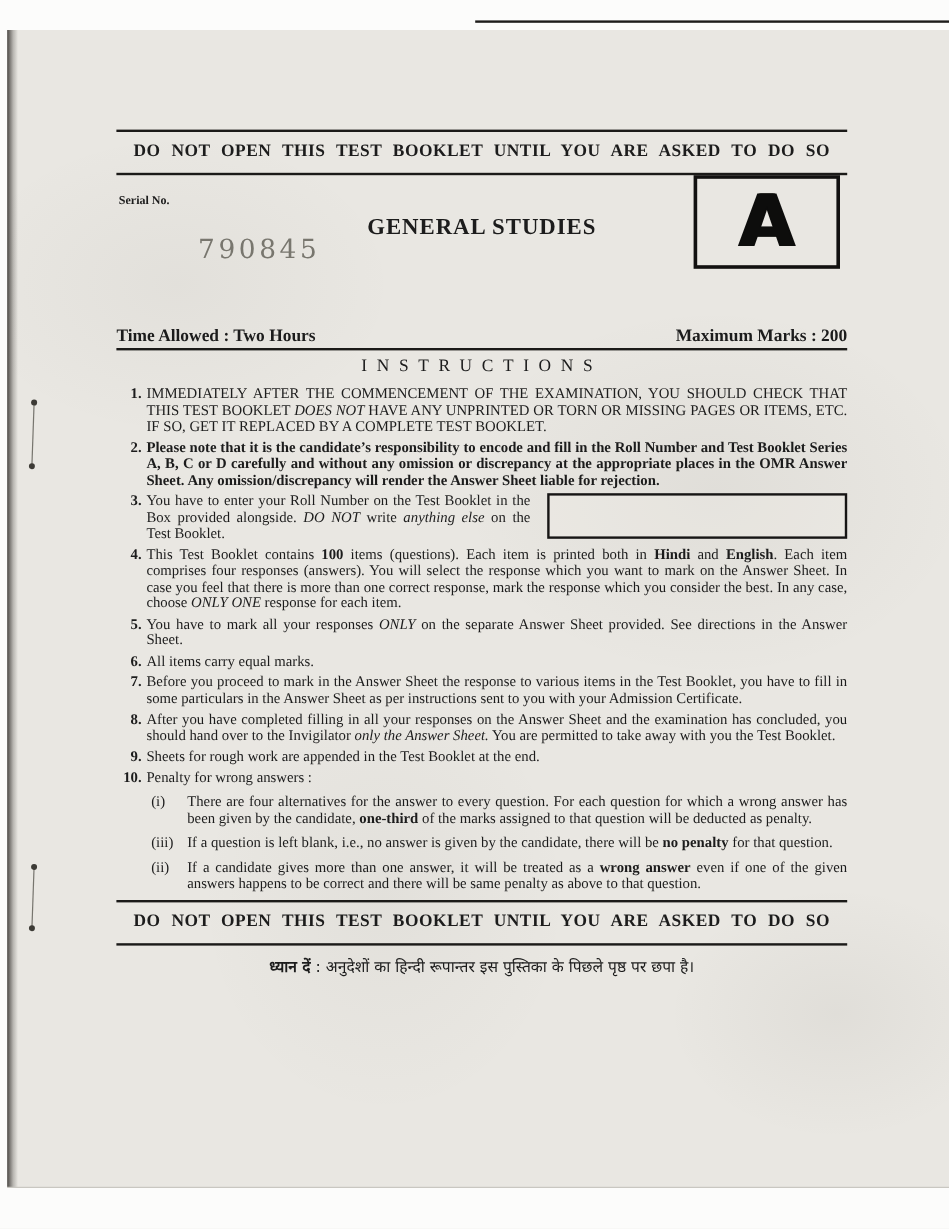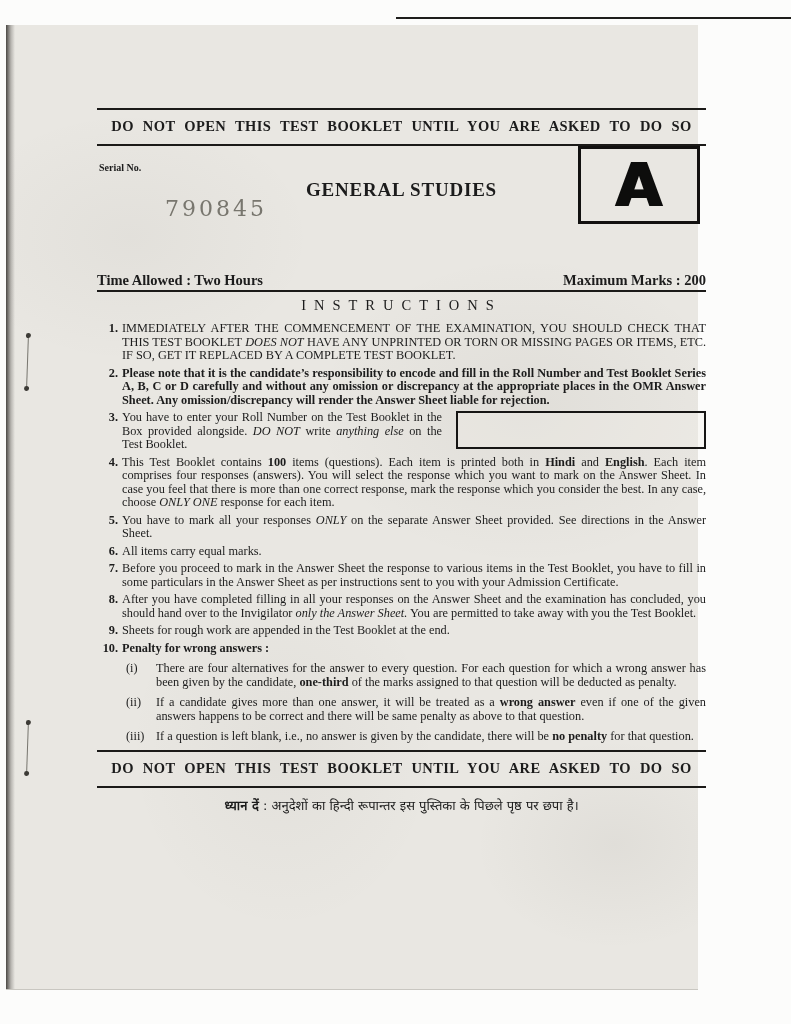--- a/index.html
+++ b/index.html
@@ -5,21 +5,21 @@
   * { margin:0; padding:0; box-sizing:border-box; }
   html,body { width:791px; height:1024px; }
   body {
     position:relative; overflow:hidden;
     background:#fcfcfb;
     font-family:"Liberation Serif", serif;
     color:#1c1c1c;
   }
   .top-edge-line{ position:absolute; left:396px; top:17px; width:395px; height:2px; background:#1e1d1b; }
   .paper{
-    position:absolute; left:6px; top:25px; width:692px; height:965px;
+    position:absolute; left:6px; top:25px; width:785px; height:965px;
     background:
       radial-gradient(ellipse 260px 180px at 18% 22%, rgba(60,55,45,.04), transparent 70%),
       radial-gradient(ellipse 300px 220px at 75% 40%, rgba(60,55,45,.05), transparent 70%),
       radial-gradient(ellipse 220px 260px at 40% 75%, rgba(60,55,45,.04), transparent 70%),
       radial-gradient(ellipse 200px 150px at 88% 85%, rgba(60,55,45,.05), transparent 70%),
       #e9e7e2;
     border-bottom:1px solid #c9c7c1;
   }
   .spine-shadow{
     position:absolute; left:0; top:0; width:9px; height:100%;
@@ -156,32 +156,32 @@
       </div>
 
       <div class="item">
         <span class="item-num">9.</span>
         <span class="item-text"><span>Sheets for rough work are appended in the Test Booklet at the end.</span></span>
       </div>
 
       <div class="item">
         <span class="item-num">10.</span>
         <div class="item-text">
-          <div><span style="font-weight: bold;">Penalty for wrong answers :</span></div>
+          <div><span style="font-weight: normal;">Penalty for wrong answers :</span></div>
           <div class="subitem">
             <span class="sub-num">(i)</span>
             <span><span>There are four alternatives for the answer to every question. For each question for which a wrong answer has been given by the candidate, </span><span style="font-weight: bold;">one-third</span><span> of the marks assigned to that question will be deducted as penalty.</span></span>
           </div>
           <div class="subitem">
+            <span class="sub-num">(iii)</span>
+            <span><span>If a question is left blank, i.e., no answer is given by the candidate, there will be </span><span style="font-weight: bold;">no penalty</span><span> for that question.</span></span>
+          </div>
+          <div class="subitem">
             <span class="sub-num">(ii)</span>
             <span><span>If a candidate gives more than one answer, it will be treated as a </span><span style="font-weight: bold;">wrong answer</span><span> even if one of the given answers happens to be correct and there will be same penalty as above to that question.</span></span>
-          </div>
-          <div class="subitem">
-            <span class="sub-num">(iii)</span>
-            <span><span>If a question is left blank, i.e., no answer is given by the candidate, there will be </span><span style="font-weight: bold;">no penalty</span><span> for that question.</span></span>
           </div>
         </div>
       </div>
 
     </div>
 
     <div class="banner bottom-banner">DO NOT OPEN THIS TEST BOOKLET UNTIL YOU ARE ASKED TO DO SO</div>
 
     <div class="hindi-note"><span style="font-weight: bold; margin-top: 36px;">ध्यान दें</span><span> : अनुदेशों का हिन्दी रूपान्तर इस पुस्तिका के पिछले पृष्ठ पर छपा है।</span></div>
 

